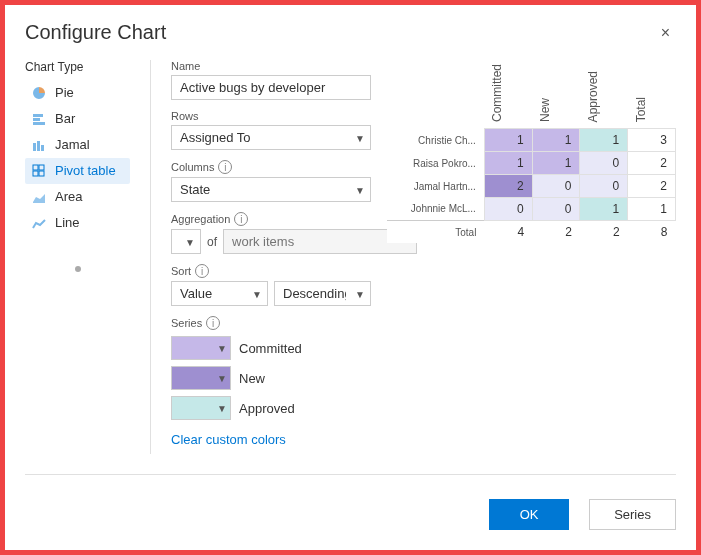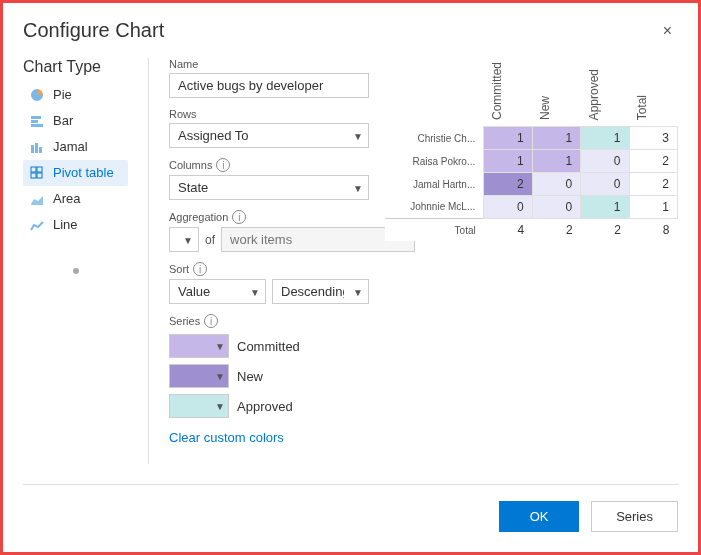--- a/index.html
+++ b/index.html
@@ -9,21 +9,21 @@
       background: #f0f0f0;
       display: flex;
       align-items: center;
       justify-content: center;
       min-height: 100vh;
     }
     .dialog {
       background: #fff;
       width: 701px;
       min-height: 555px;
-      border: 3px solid #ef4444;
+      border: 5px solid #ef4444;
       box-shadow: 0 4px 20px rgba(0,0,0,0.2);
       position: relative;
       padding: 16px 20px 20px 20px;
       display: flex;
       flex-direction: column;
     }
     .dialog-header {
       display: flex;
       align-items: center;
       justify-content: space-between;
@@ -46,21 +46,21 @@
       display: flex;
       flex: 1;
       gap: 16px;
     }
     
     .chart-type-panel {
       width: 105px;
       flex-shrink: 0;
     }
     .chart-type-label {
-      font-size: 16px;
+      font-size: 12px;
       color: #333;
       margin-bottom: 6px;
     }
     .chart-type-list {
       list-style: none;
     }
     .chart-type-item {
       display: flex;
       align-items: flex-start;
       gap: 8px;
@@ -295,23 +295,23 @@
     }
     .cell-total {
       background: #fff;
       color: #333;
       font-weight: normal;
     }
     
     .dialog-footer {
       display: flex;
       justify-content: flex-end;
-      gap: 12px;
+      gap: 20px;
       margin-top: 20px;
-      padding-top: 16px;
+      padding-top: 24px;
       border-top: 1px solid #e0e0e0;
     }
     .btn-ok {
       background: #0078d4;
       color: #fff;
       border: none;
       padding: 7px 24px;
       font-size: 13px;
       cursor: pointer;
       min-width: 80px;

